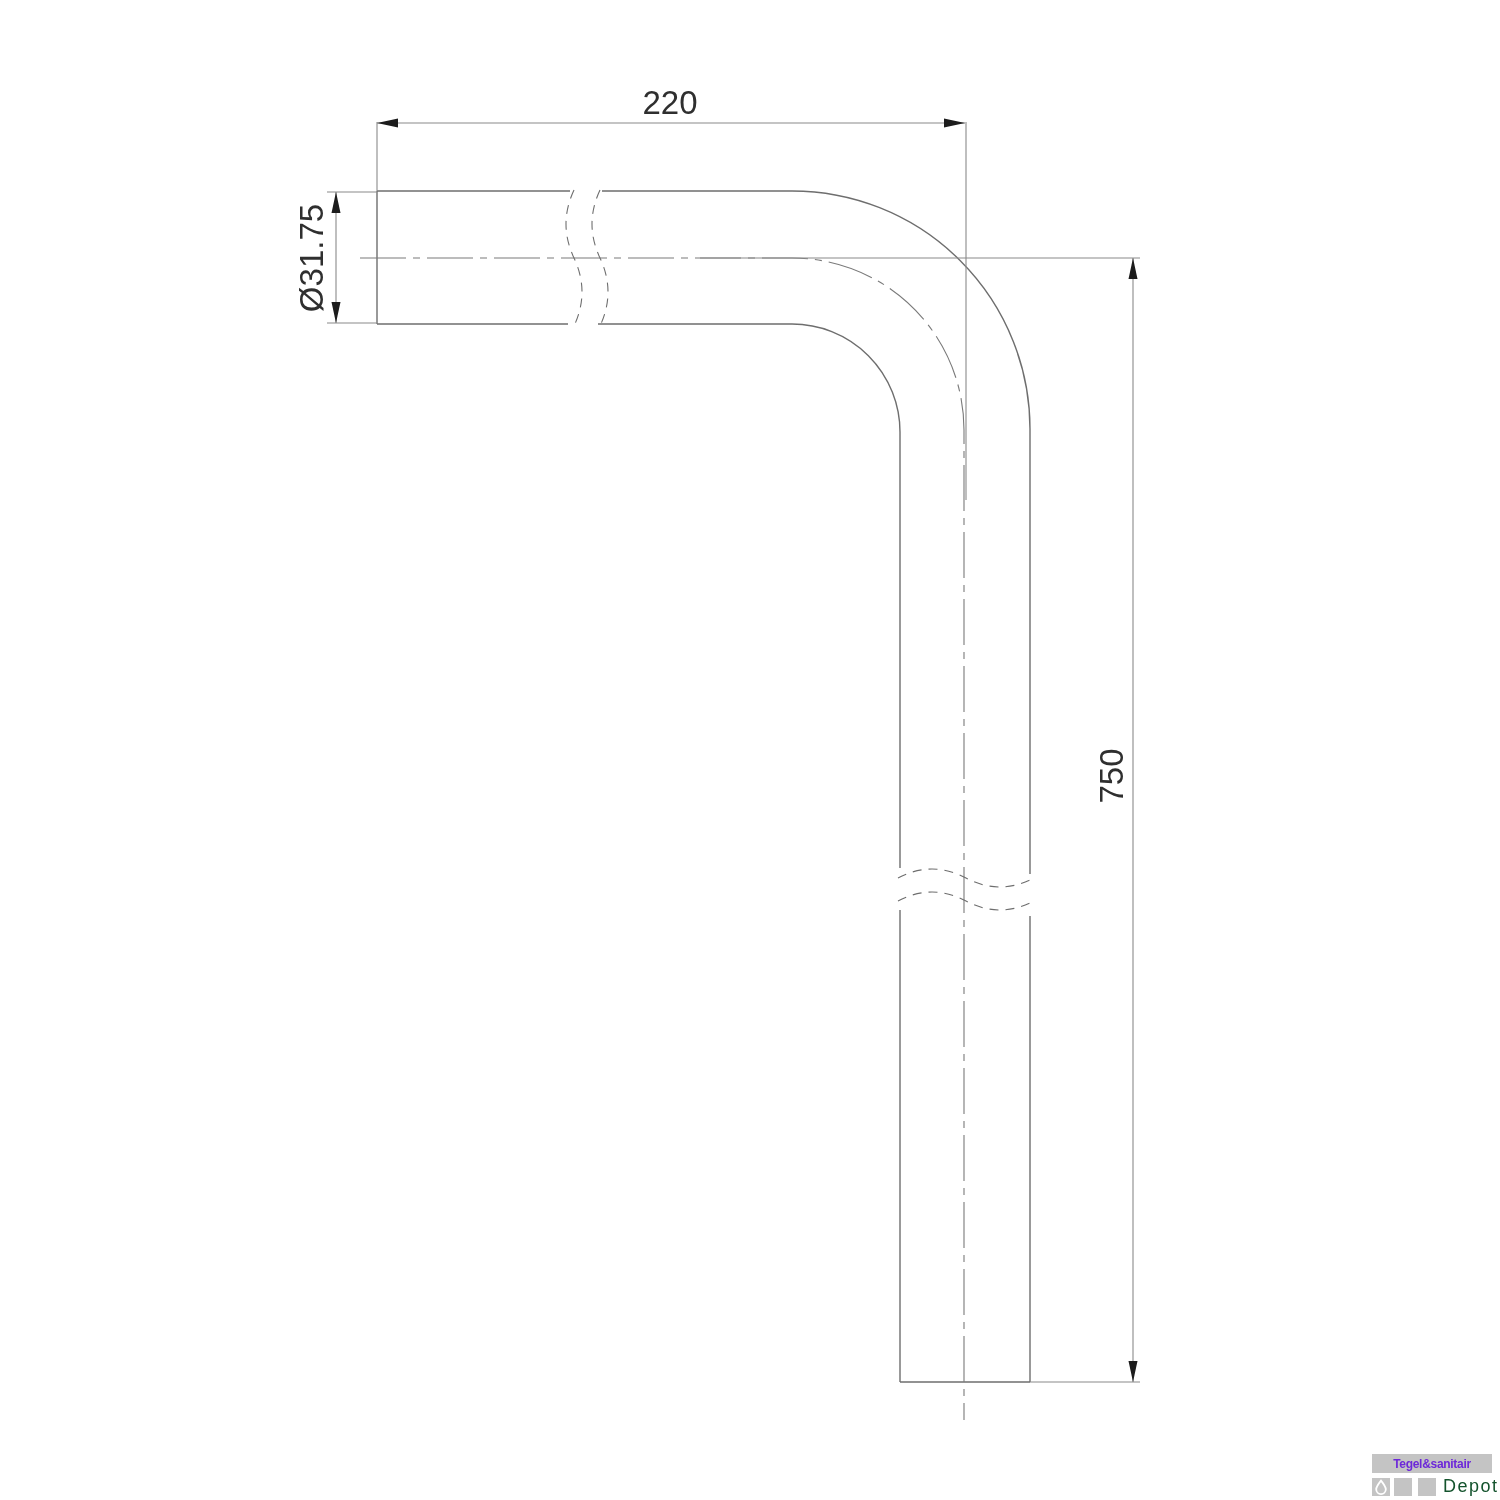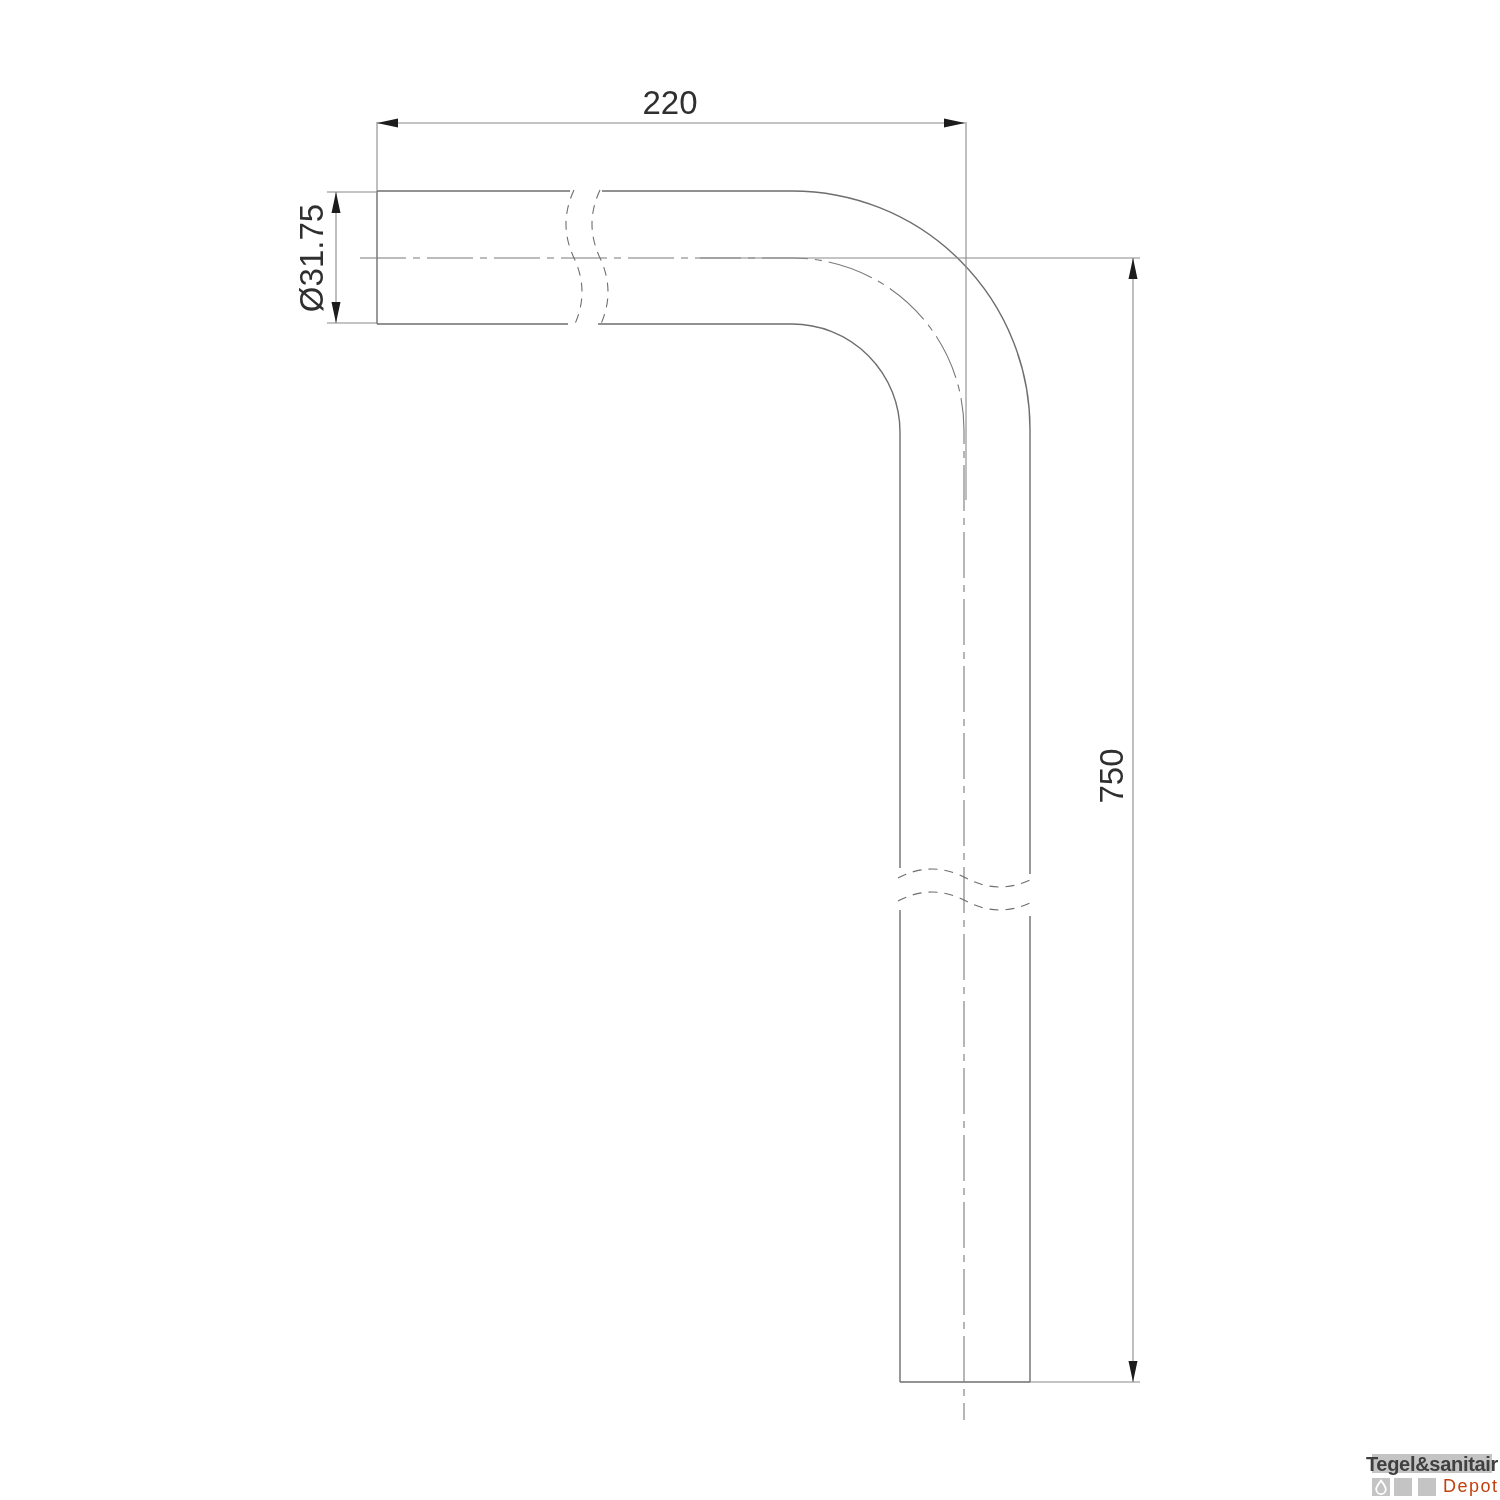--- a/index.html
+++ b/index.html
@@ -60,22 +60,22 @@
     transform: translate(-50%, -50%) rotate(-90deg);
   }
   
   .wm-bar {
     position: absolute;
     left: 1372px;
     top: 1454px;
     width: 120px;
     height: 19px;
     background: #c4c4c4;
-    color: #404040;
-    font-size: 20px;
+    color: #6d28d9;
+    font-size: 12px;
     font-weight: 700;
     letter-spacing: -0.3px;
     display: flex;
     align-items: center;
     justify-content: center;
     line-height: 1;
   }
   .wm-square {
     position: absolute;
     top: 1478px;
@@ -83,21 +83,21 @@
     height: 18px;
     background: #c4c4c4;
   }
   .wm-square.sq1 { left: 1372px; }
   .wm-square.sq2 { left: 1394px; }
   .wm-square.sq3 { left: 1418px; }
   .wm-depot {
     position: absolute;
     left: 1443px;
     top: 1477px;
-    color: #c2410c;
+    color: #14532d;
     font-size: 18px;
     font-weight: 400;
     letter-spacing: 1.5px;
     line-height: 1;
   }
 </style>
 </head>
 <body>
 
 <div class="stage">

